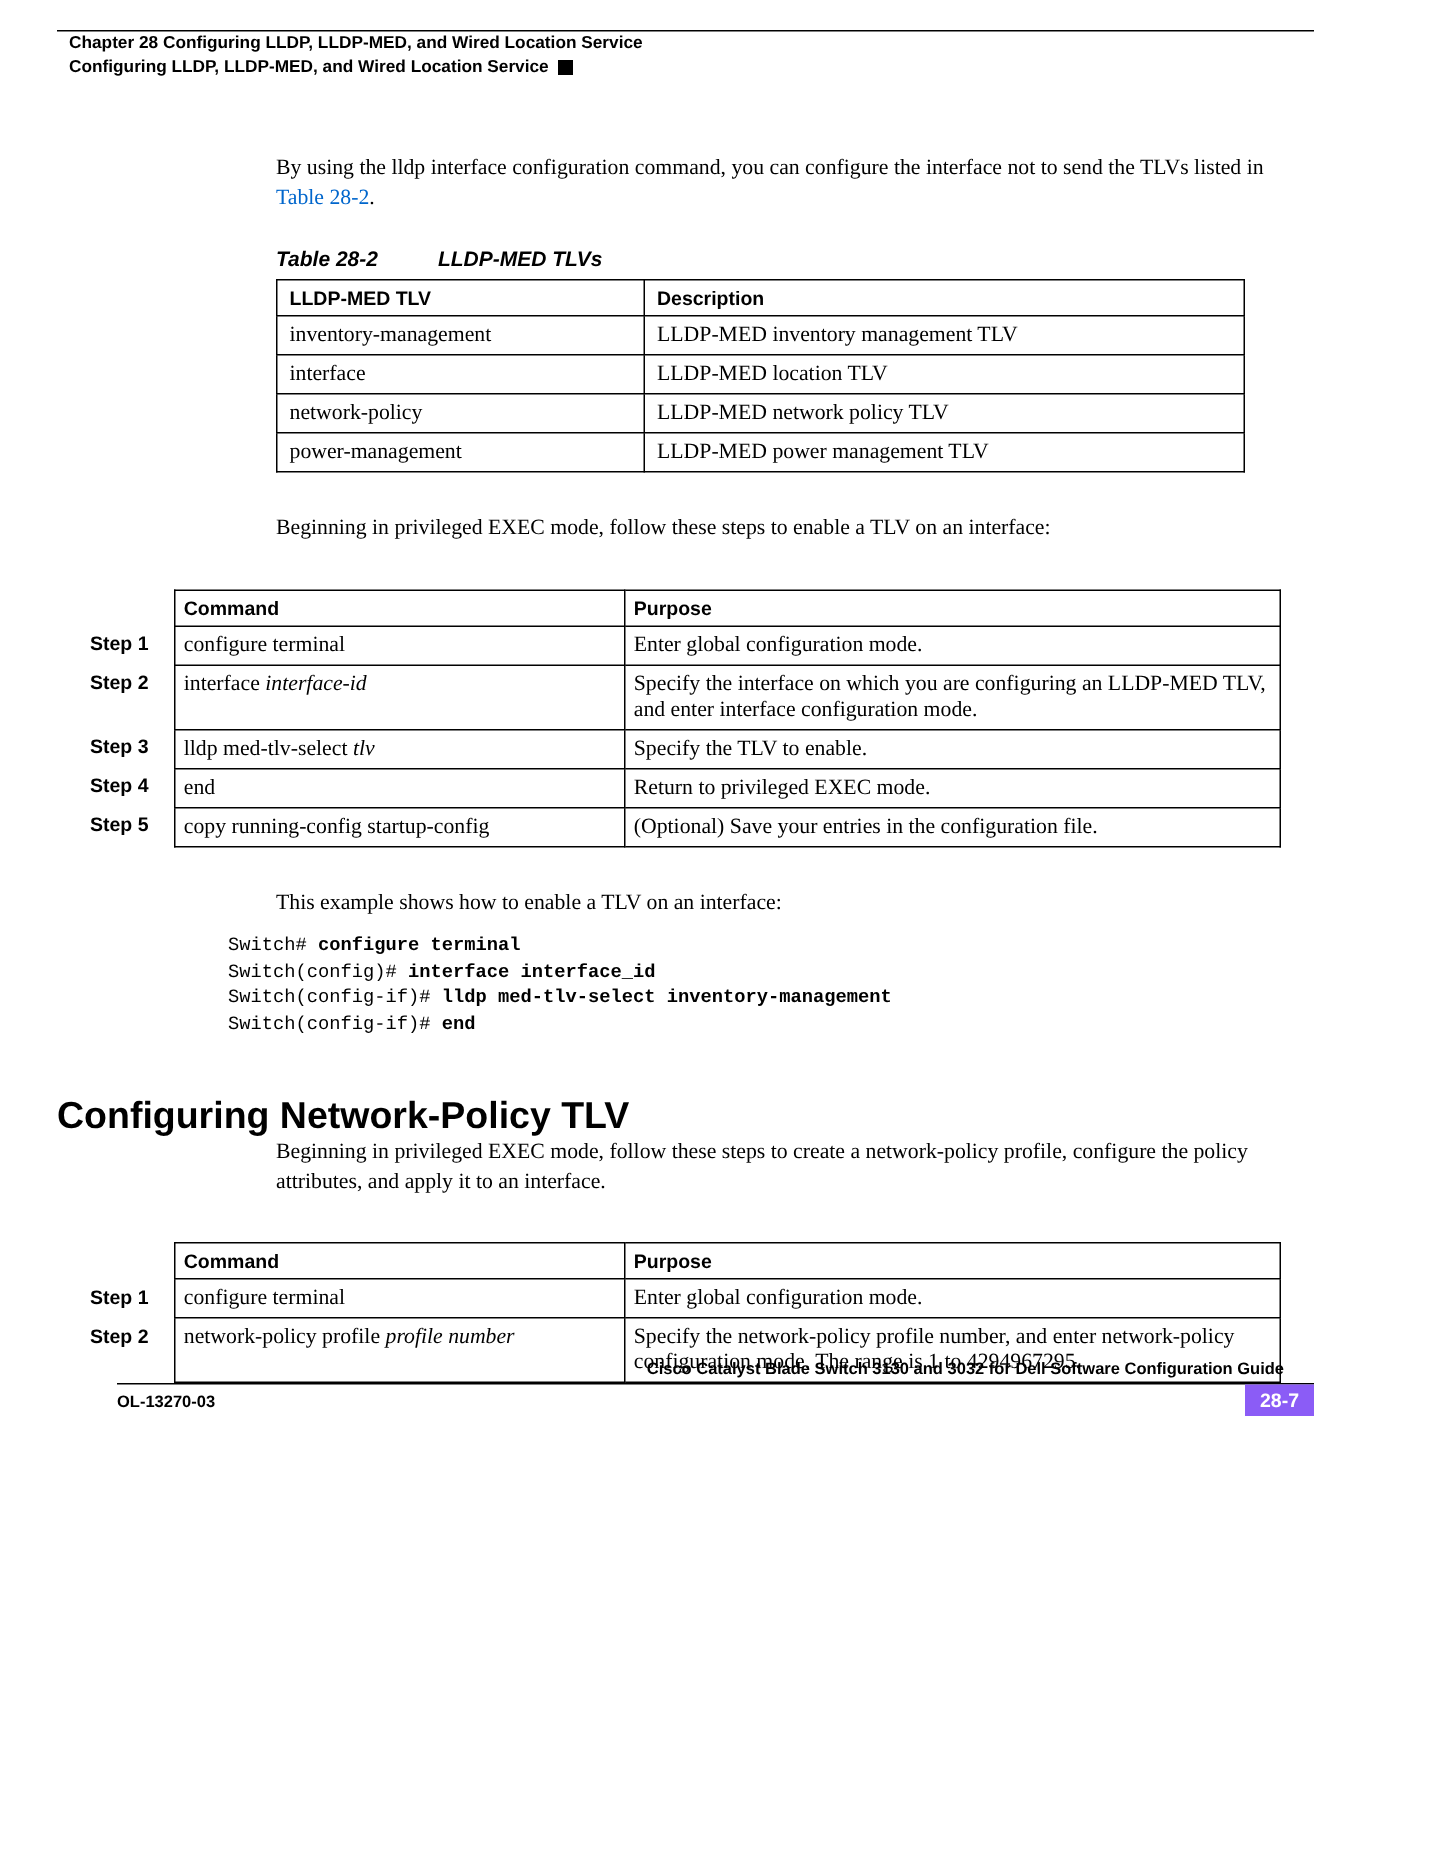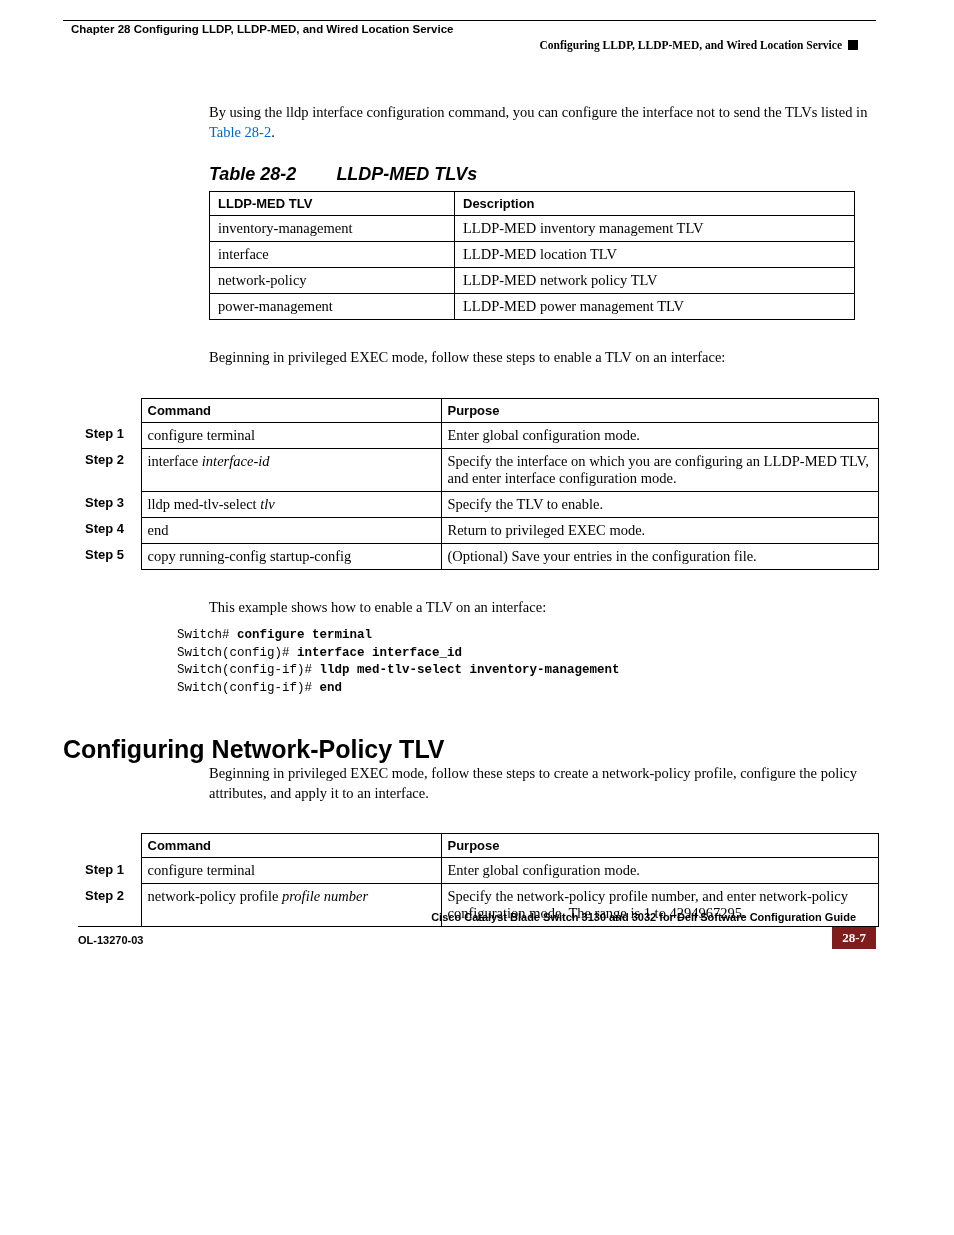--- a/index.html
+++ b/index.html
@@ -5,53 +5,53 @@
   * { box-sizing: border-box; margin: 0; padding: 0; }
   body {
     font-family: 'Times New Roman', Times, serif;
     font-size: 14.5px;
     color: #000;
     background: #fff;
     width: 954px;
     margin: 0 auto;
     position: relative;
   }
-  .page { padding: 20px 78px 40px 63px; }
+  .page { padding: 20px 78px 40px 38px; }
   .header-row {
     display: flex;
     justify-content: space-between;
     font-family: Arial, Helvetica, sans-serif;
     font-size: 11.5px;
     font-weight: bold;
     margin-bottom: 3px;
     padding-left: 8px;
   }
   .header-chapter-row { border-top: 1px solid #000; padding-top: 2px; }
-  .header-section-row { justify-content: flex-end; padding-right: 18px; margin-top: 4px; font-family: Liberation Serif, serif; }
+  .header-section-row { justify-content: flex-start; padding-right: 18px; margin-top: 4px; }
   .header-section-box {
     display: flex;
     align-items: center;
   }
   .header-section-box::after {
     content: "";
     width: 10px;
     height: 10px;
     background: #000;
     margin-left: 6px;
   }
   .content { margin-top: 52px; }
   .para-block { margin-left: 146px; margin-bottom: 22px; line-height: 1.35; }
   .link { color: #0066cc; }
   .bold { font-weight: normal; }
   .italic { font-style: italic; }
   .table-caption {
     font-family: Arial, Helvetica, sans-serif;
     font-weight: bold;
     font-style: italic;
-    font-size: 18px;
+    font-size: 14px;
     margin-left: 146px;
     margin-bottom: 6px;
     margin-top: 19px;
   }
   .table-caption .tc-num { margin-right: 40px; }
   table { border-collapse: collapse; }
   .tlv-table {
     margin-left: 146px;
     width: 646px;
   }
@@ -139,23 +139,23 @@
     justify-content: space-between;
     align-items: center;
     margin-top: 3px;
   }
   .footer-doc {
     font-family: Arial, Helvetica, sans-serif;
     font-size: 11px;
     font-weight: bold;
   }
   .footer-page {
-    background: #7f1d1d;
+    background: #8b5cf6;
     color: #fff;
-    font-family: Liberation Serif, serif;
+    font-family: Liberation Sans, sans-serif;
     font-size: 13px;
     font-weight: bold;
     padding: 3px 10px;
     margin-top: -3px;
   }
   .mono-bold { font-family: 'Courier New', Courier, monospace; font-weight: bold; }
 </style>
 </head>
 <body>
 

